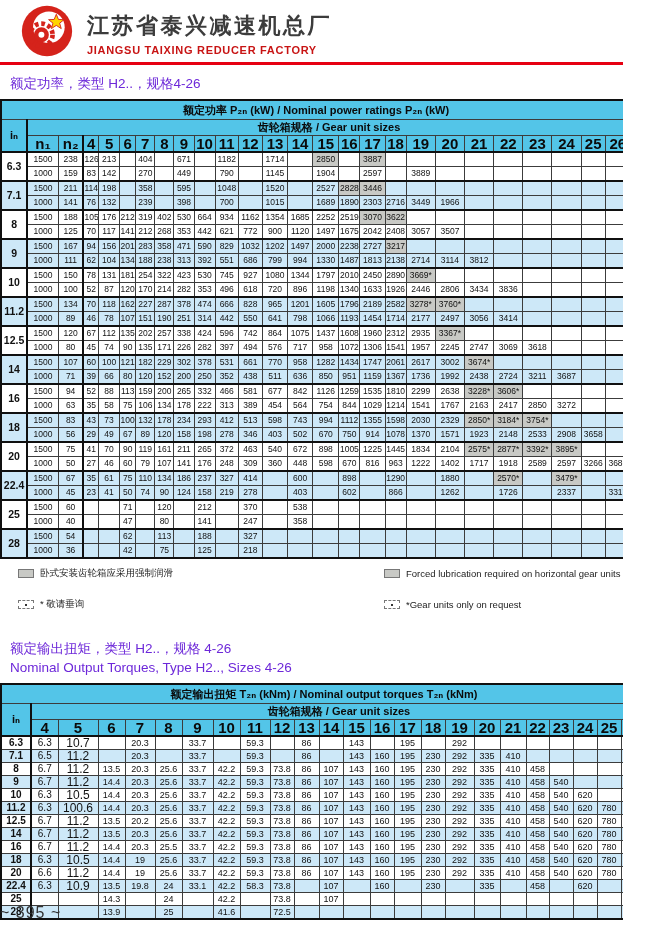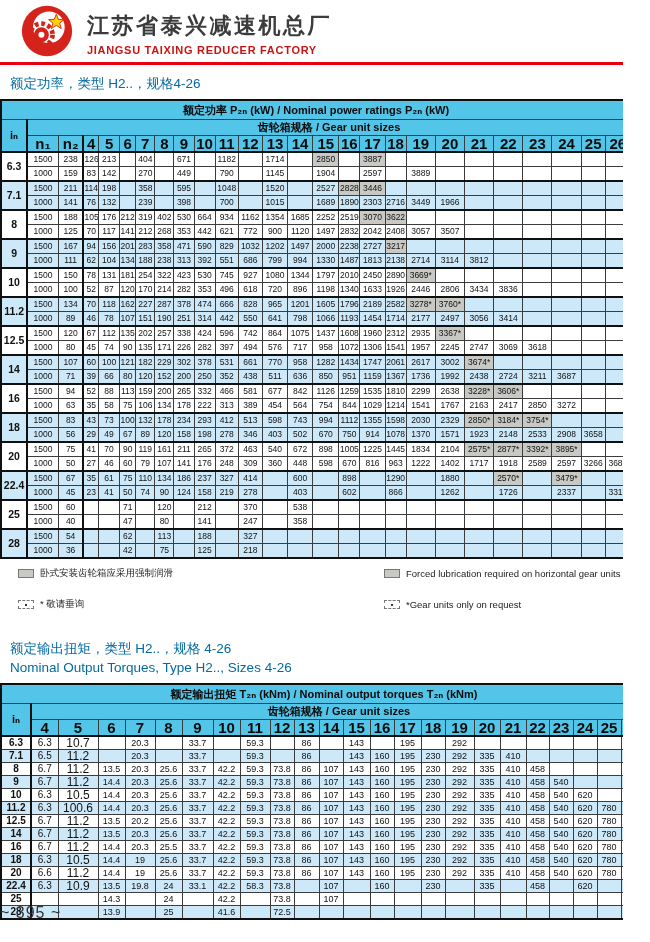--- a/index.html
+++ b/index.html
@@ -8,21 +8,21 @@
   .page{position:relative;width:623px;height:942px;overflow:hidden;background:#fff;}
 
   
   header{display:flex;align-items:center;gap:13px;padding:7px 0 3px 20px;height:62px;box-sizing:border-box;}
   .logo{flex:0 0 54px;}
   .co-cn{font-size:22px;font-weight:bold;color:#3c3c3c;letter-spacing:2.5px;}
   .co-en{font-size:11px;font-weight:bold;color:var(--company-red,#c81414);letter-spacing:.7px;margin-top:3px;}
   .rule{height:3px;background:var(--accent-red,#e60012);}
 
   
-  .sec-title{margin:9px 0 6px 10px;font-size:13.5px;line-height:19px;color:#0369a1;}
+  .sec-title{margin:9px 0 6px 10px;font-size:13.5px;line-height:19px;color:#6d28d9;}
 
   
   table.dt{border-collapse:collapse;table-layout:fixed;width:632px;margin:0 auto;border:2px solid #101010;}
   .dt th,.dt td{border:1px solid #3c3c3c;text-align:center;vertical-align:middle;padding:0;
                 overflow:hidden;white-space:nowrap;}
   .dt thead{border-bottom:2px solid #101010;}
   .dt thead th{background:var(--header-cyan,#53c5e8);font-weight:bold;color:#0b0b0b;}
   .cap{font-size:11px;height:18px;line-height:18px;}
   .gear{font-size:11px;height:15px;line-height:15px;}
   .szh,.ncol{font-size:15px;height:15px;line-height:15px;}
@@ -294,21 +294,21 @@
           <td>141</td>
           <td>212</td>
           <td>268</td>
           <td>353</td>
           <td>442</td>
           <td>621</td>
           <td>772</td>
           <td>900</td>
           <td>1120</td>
           <td>1497</td>
-          <td>2832</td>
+          <td>1675</td>
           <td>2042</td>
           <td>2408</td>
           <td>3057</td>
           <td>3507</td>
           <td></td>
           <td></td>
           <td></td>
           <td></td>
           <td></td>
           <td></td>

